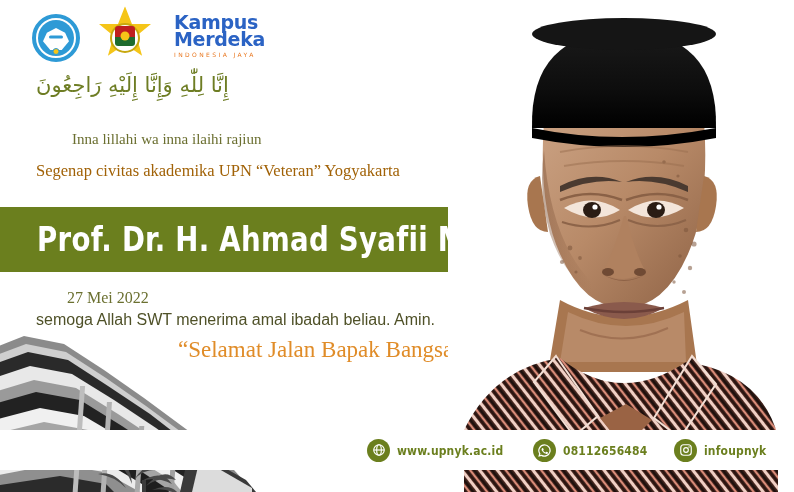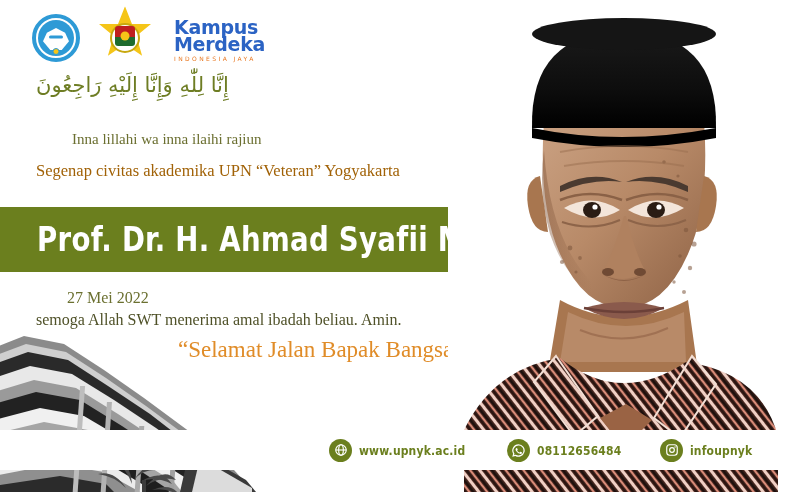--- a/index.html
+++ b/index.html
@@ -5,21 +5,21 @@
   * { margin:0; padding:0; box-sizing:border-box; }
   body {
     width:794px; height:492px;
     background:#ffffff;
     font-family:"Liberation Serif", serif;
     overflow:hidden;
   }
   .poster { position:relative; width:794px; height:492px; background:#fff; overflow:hidden; }
 
   
-  .logo-row { position:absolute; left:32px; top:14px; display:flex; align-items:flex-end; gap:21px; }
+  .logo-row { position:absolute; left:32px; top:14px; display:flex; align-items:flex-start; gap:21px; }
   .logo-tutwuri { width:48px; height:48px; position:relative; }
   .logo-tutwuri .ring {
     position:absolute; inset:0; border-radius:50%;
     border:4px solid #2e9ad6; background:#fff;
   }
   .logo-tutwuri .inner {
     position:absolute; inset:6px; border-radius:50%; background:#2e9ad6;
   }
   .logo-tutwuri .bird {
     position:absolute; left:50%; top:52%; transform:translate(-50%,-50%);
@@ -101,42 +101,42 @@
   
   .date-line {
     position:absolute; left:36px; top:289px;
     font-size:16px; color:#6b7030;
     font-family:"Liberation Serif", serif;
     margin-left:31px;
   }
   .msg-line {
     position:absolute; left:36px; top:311px;
     font-size:16px; color:#4f5128;
-    font-family:Liberation Serif, serif;
+    font-family:Liberation Sans, sans-serif;
   }
   .quote {
     position:absolute; left:178px; top:337px;
     font-size:23px; color:#e08c28;
     font-family:"Liberation Serif", serif;
     white-space:nowrap;
   }
 
   
   .building { position:absolute; left:-6px; top:330px; width:330px; height:162px; overflow:hidden; }
   .building svg { display:block; }
 
   
   .portrait { position:absolute; left:448px; top:0; width:346px; height:492px; overflow:hidden; }
   .portrait svg { display:block; }
 
   
   .contact-bar {
     position:absolute; left:0; top:430px; width:794px; height:40px;
     background:#ffffff; display:flex; align-items:center;
-    justify-content:flex-end; padding-right:36px; gap:16px;
+    justify-content:flex-end; padding-right:22px; gap:4px;
   }
   .contact-item { display:flex; align-items:center; margin-left:16px; }
   .contact-item .ci {
     width:23px; height:23px; border-radius:50%;
     background:#6b7f1e; display:flex; align-items:center; justify-content:center;
     margin-right:7px; flex:0 0 auto;
   }
   .contact-item .ci svg { display:block; }
   .contact-item .ctext {
     font-family:"DejaVu Sans Condensed","Liberation Sans Narrow","Liberation Sans", sans-serif;

